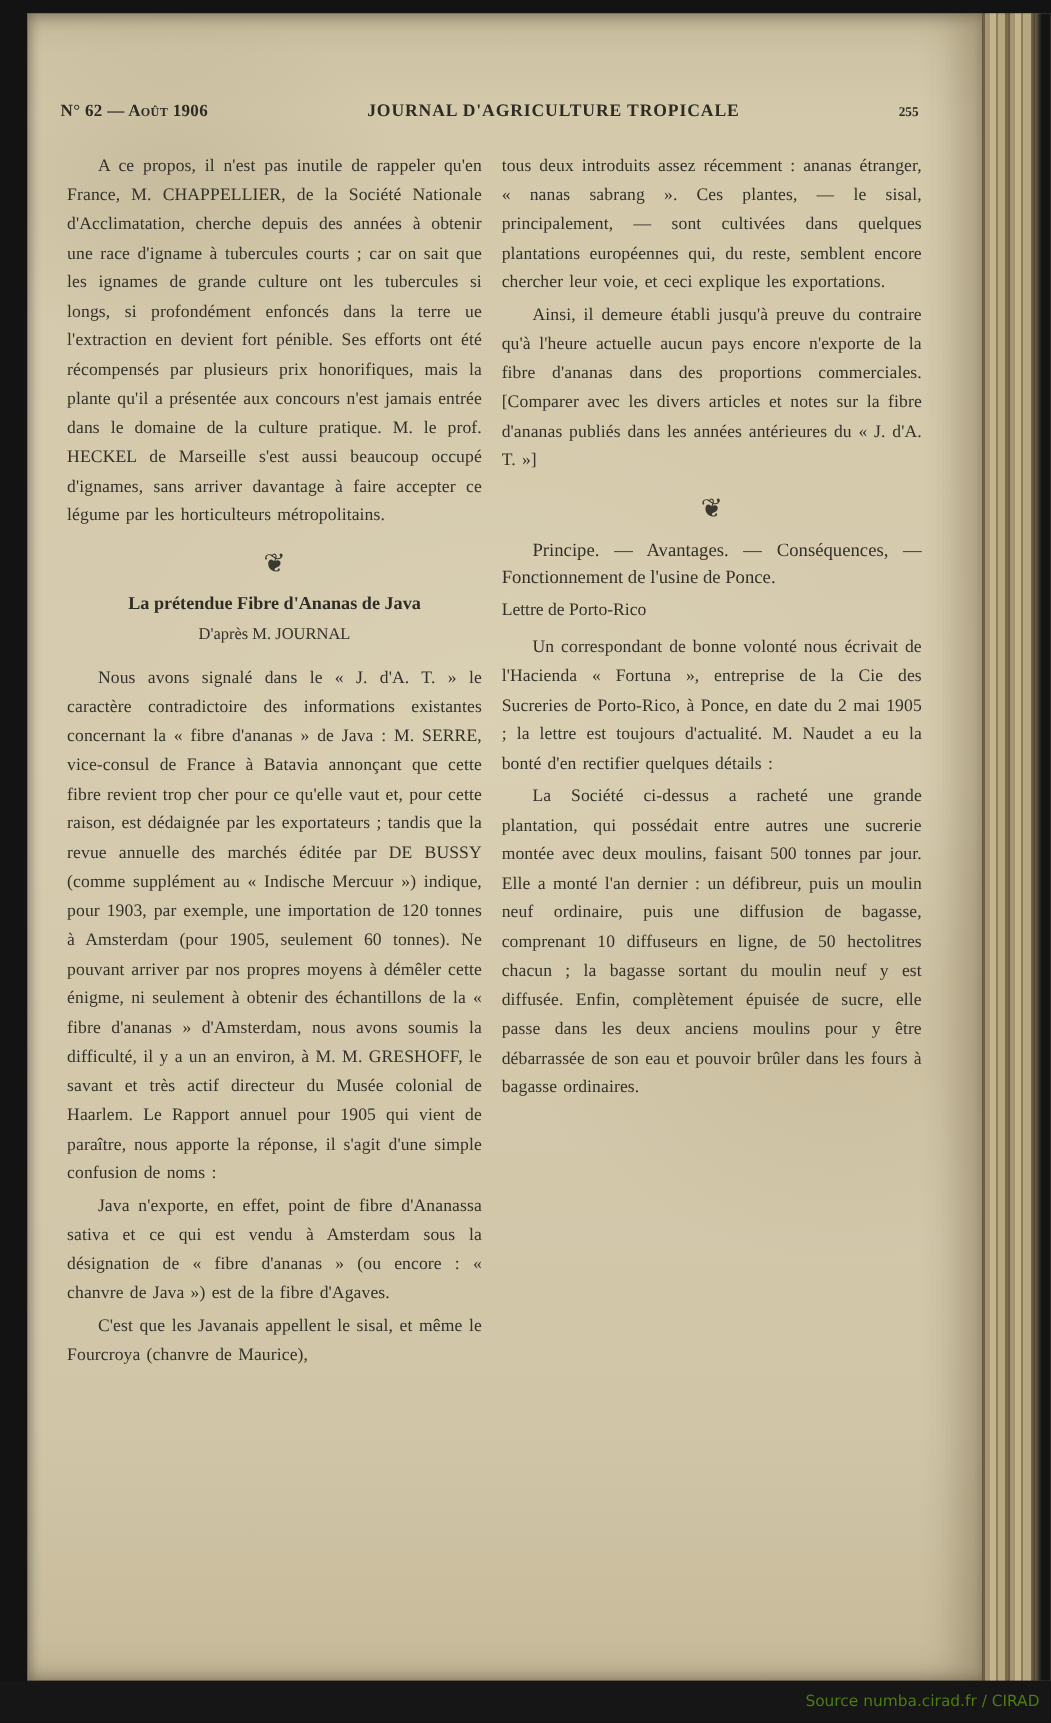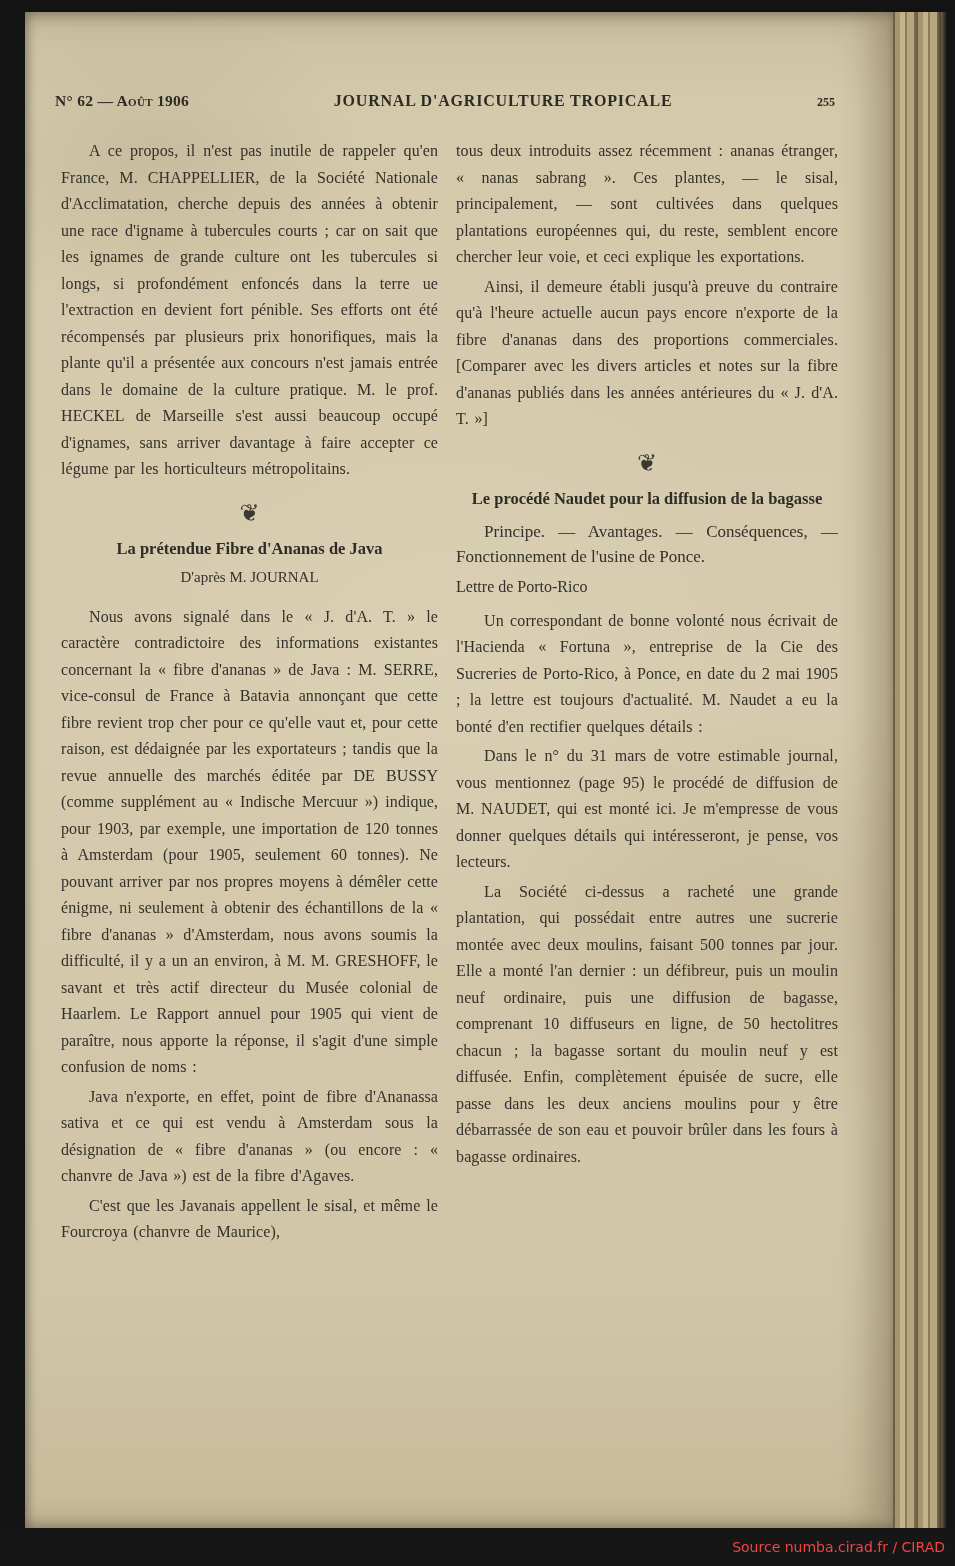--- a/index.html
+++ b/index.html
@@ -71,21 +71,21 @@
         #b7a781 14px, #b7a781 21px,
         #7c6b4a 21px, #7c6b4a 23px);
   }
   .bottom-bar {
     position:absolute; left:0; top:1528px;
     width:955px; height:38px;
     background:#161616;
     display:flex; align-items:center; justify-content:flex-end;
     padding-right:10px; box-sizing:border-box;
   }
-  .source { font-family:"DejaVu Sans", sans-serif; font-size:14px; color:#ef4444; }
+  .source { font-family:"DejaVu Sans", sans-serif; font-size:14px; color:#4d7c0f; }
 </style>
 </head>
 <body>
 
 <div class="paper">
 
   <div class="header">
     <span class="issue">N° 62 — Août 1906</span>
     <span class="jtitle">JOURNAL D'AGRICULTURE TROPICALE</span>
     <span class="pagenum">255</span>
@@ -105,26 +105,24 @@
       <p class="para indent">Java n'exporte, en effet, point de fibre d'Ananassa sativa et ce qui est vendu à Amsterdam sous la désignation de « fibre d'ananas » (ou encore : « chanvre de Java ») est de la fibre d'Agaves.</p>
       <p class="para indent">C'est que les Javanais appellent le sisal, et même le Fourcroya (chanvre de Maurice),</p>
     </div>
 
     <div class="col rightcol">
       <p class="para">tous deux introduits assez récemment : ananas étranger, « nanas sabrang ». Ces plantes, — le sisal, principalement, — sont cultivées dans quelques plantations européennes qui, du reste, semblent encore chercher leur voie, et ceci explique les exportations.</p>
       <p class="para indent">Ainsi, il demeure établi jusqu'à preuve du contraire qu'à l'heure actuelle aucun pays encore n'exporte de la fibre d'ananas dans des proportions commerciales. [Comparer avec les divers articles et notes sur la fibre d'ananas publiés dans les années antérieures du « J. d'A. T. »]</p>
 
       <div class="ornament">❦</div>
 
-      <h2 class="article-title">Le procédé Naudet pour la diffusion de la bagasse</h2>
       <div class="subtitle">Principe. — Avantages. — Conséquences, — Fonctionnement de l'usine de Ponce.</div>
       <div class="letter-heading">Lettre de Porto-Rico</div>
 
       <p class="para indent">Un correspondant de bonne volonté nous écrivait de l'Hacienda « Fortuna », entreprise de la Cie des Sucreries de Porto-Rico, à Ponce, en date du 2 mai 1905 ; la lettre est toujours d'actualité. M. Naudet a eu la bonté d'en rectifier quelques détails :</p>
-      <p class="para indent">Dans le n° du 31 mars de votre estimable journal, vous mentionnez (page 95) le procédé de diffusion de M. NAUDET, qui est monté ici. Je m'empresse de vous donner quelques détails qui intéresseront, je pense, vos lecteurs.</p>
       <p class="para indent">La Société ci-dessus a racheté une grande plantation, qui possédait entre autres une sucrerie montée avec deux moulins, faisant 500 tonnes par jour. Elle a monté l'an dernier : un défibreur, puis un moulin neuf ordinaire, puis une diffusion de bagasse, comprenant 10 diffuseurs en ligne, de 50 hectolitres chacun ; la bagasse sortant du moulin neuf y est diffusée. Enfin, complètement épuisée de sucre, elle passe dans les deux anciens moulins pour y être débarrassée de son eau et pouvoir brûler dans les fours à bagasse ordinaires.</p>
     </div>
 
   </div>
 </div>
 
 <div class="stack"></div>
 
 <div class="bottom-bar">
   <span class="source">Source numba.cirad.fr / CIRAD</span>

